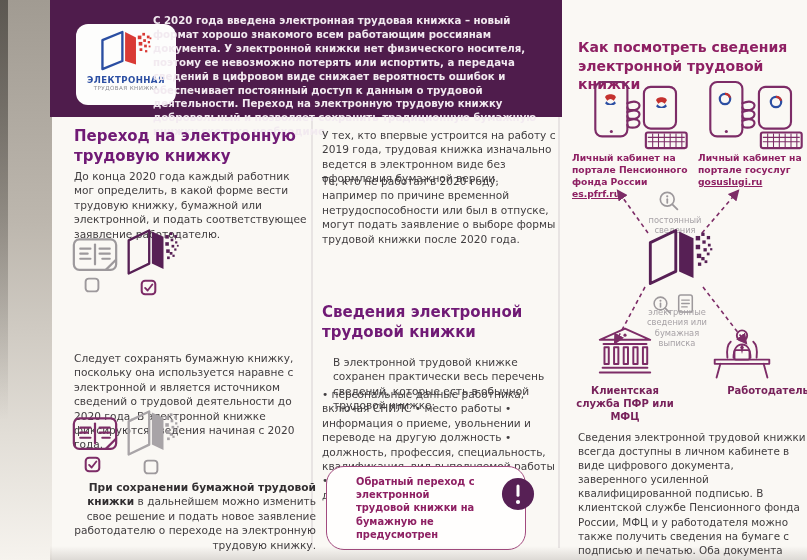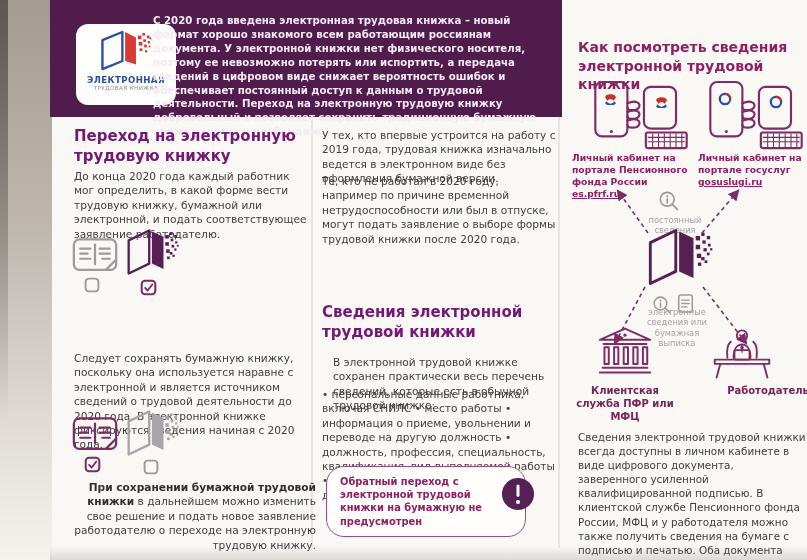--- a/index.html
+++ b/index.html
@@ -238,21 +238,21 @@
 
   <p class="abs body-text" style="left:322px;top:128px;width:234px;margin:0;">У тех, кто впервые устроится на работу с 2019 года, трудовая книжка изначально ведется в электронном виде без оформления бумажной версии.</p>
   <p class="abs body-text" style="left:322px;top:174px;width:234px;margin:0;">Те, кто не работал в 2020 году, например по причине временной нетрудоспособности или был в отпуске, могут подать заявление о выборе формы трудовой книжки после 2020 года.</p>
 
 
   <h2 class="abs h1" style="left:322px;top:303px;width:238px;margin:0;">Сведения электронной трудовой книжки</h2>
   <p class="abs body-text" style="left:322px;top:344px;width:234px;margin:11px;">В электронной трудовой книжке сохранен практически весь перечень сведений, которые есть в обычной трудовой книжке:</p>
   <p class="abs body-text" style="left:322px;top:387px;width:238px;margin:0;">• персональные данные работника, включая СНИЛС • место работы • информация о приеме, увольнении и переводе на другую должность • должность, профессия, специальность, квалификация, вид выполняемой работы • причины прекращения трудового договора • прочее</p>
 
   <div class="abs callout" style="left:326px;top:466px;width:198px;min-height:50px;">
-    <p class="callout-text" style="margin:8px 40px 8px 13px;">Обратный переход с электронной трудовой книжки на бумажную не предусмотрен</p>
+    <p class="callout-text" style="margin:8px 40px 8px 29px;">Обратный переход с электронной трудовой книжки на бумажную не предусмотрен</p>
     <svg class="ic-pixel" style="position:absolute;right:-10px;top:10px;" width="34" height="34">
         <use href="#sym-excl"></use>
       </svg>
   </div>
 
   <h2 class="abs h1-sm" style="left:578px;top:38px;width:232px;margin:0;">Как посмотреть сведения электронной трудовой книжки</h2>
 
   <div class="abs" style="left:592px;top:80px;width:98px;height:70px;">
     <svg class="ic-purple" width="98" height="70">
         <use href="#sym-phone"></use>

